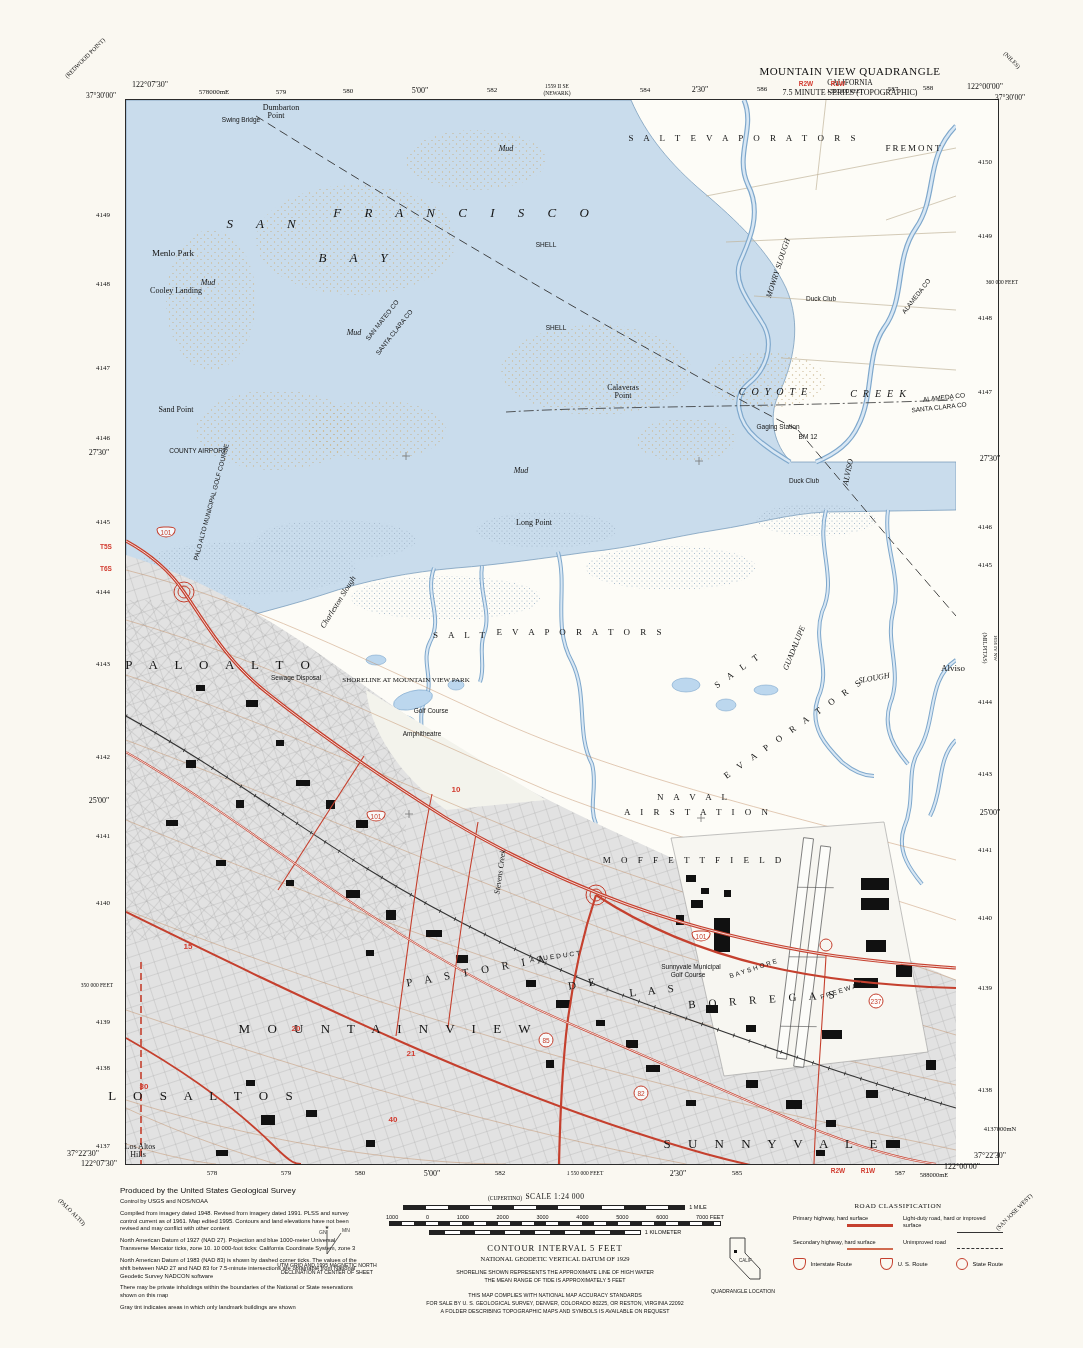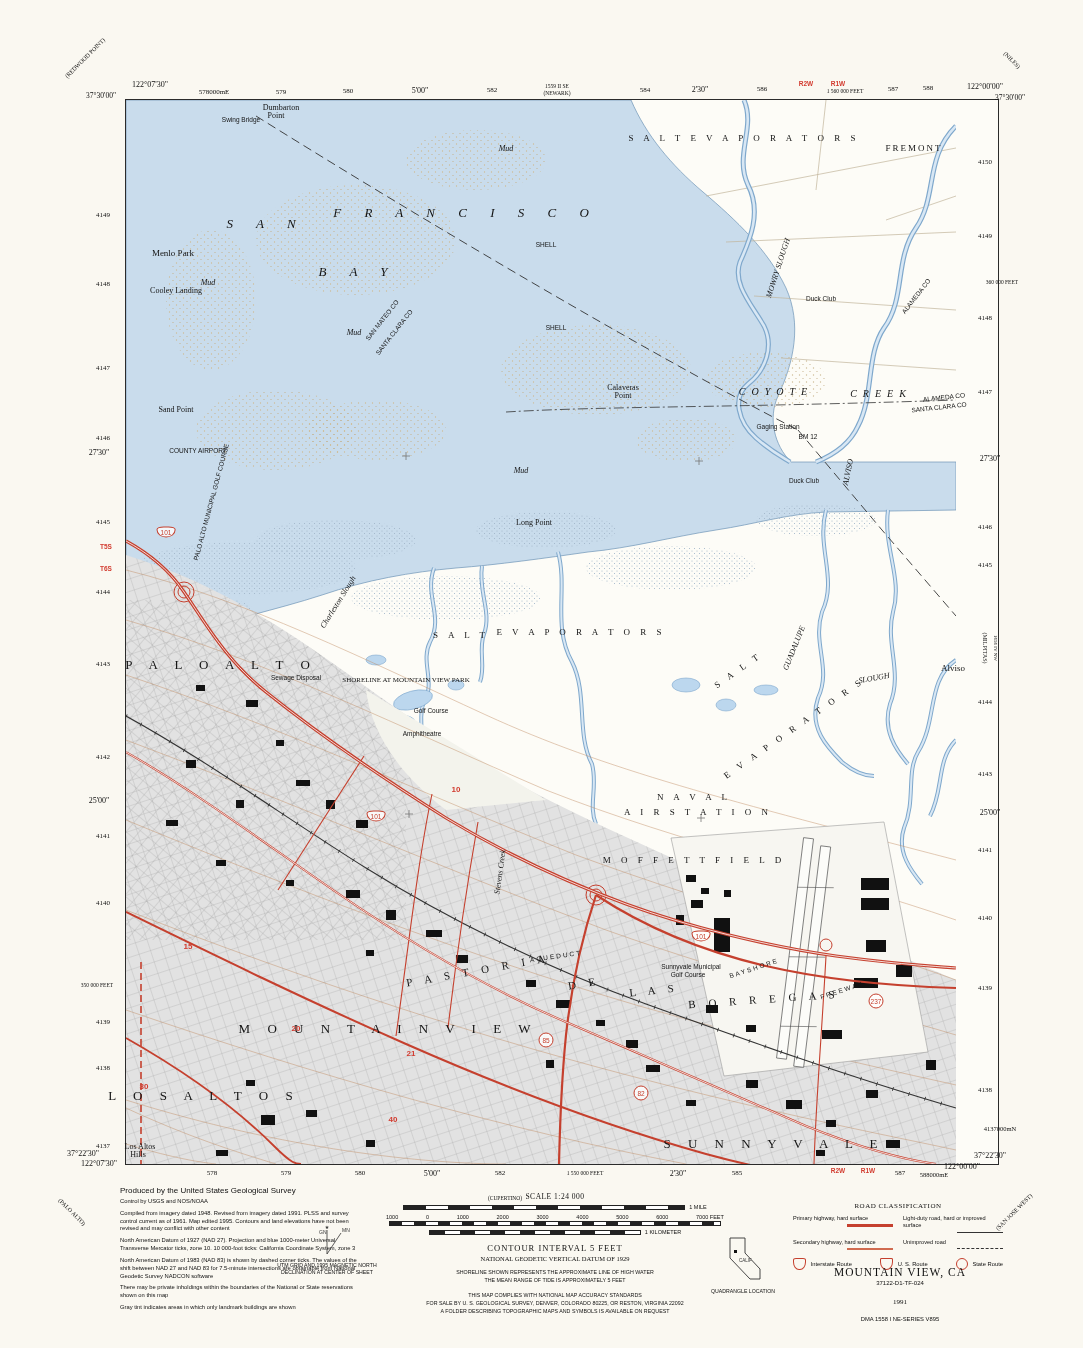--- a/index.html
+++ b/index.html
@@ -86,20 +86,25 @@
   .mapid .i{font-size:6px;font-family:"Liberation Sans",sans-serif;margin-top:2px;}
   .mapid .y{font-size:7px;margin-top:12px;}
   .mapid .s{font-size:5.8px;font-family:"Liberation Sans",sans-serif;margin-top:10px;}
 </style>
 </head>
 <body>
 
 <div class="sheet" id="sheet">
 
 
+  <div class="abs ttl" style="left:700px;top:64px;">
+    <div class="l1">MOUNTAIN VIEW QUADRANGLE</div>
+    <div class="l2">CALIFORNIA</div>
+    <div class="l3">7.5 MINUTE SERIES (TOPOGRAPHIC)</div>
+  </div>
 
   <div class="map-frame" id="mapframe">
     <svg width="830" height="1064" viewBox="0 0 830 1064">
       <defs>
         <pattern id="g1" width="12" height="12" patternUnits="userSpaceOnUse" patternTransform="rotate(-18)">
           <path d="M0 0H12M0 0V12" stroke="#6b6b6b" stroke-width="0.6"></path>
         </pattern>
         <pattern id="g2" width="10" height="10" patternUnits="userSpaceOnUse" patternTransform="rotate(40)">
           <path d="M0 0H10M0 0V10" stroke="#6b6b6b" stroke-width="0.6"></path>
         </pattern>
@@ -319,21 +324,21 @@
         <path d="M279,714 h8 M283,710 v8"></path>
           <path d="M571,718 h8 M575,714 v8"></path>
       </g>
     </svg>
     <div id="labels">
         <div class="ml c-feat" style="left: 155px; top: 7px; transform: translate(-50%, -50%) rotate(0deg);">Dumbarton</div>
         <div class="ml c-feat" style="left: 150px; top: 15px; transform: translate(-50%, -50%) rotate(0deg);">Point</div>
         <div class="ml c-tiny" style="left: 115px; top: 19px; transform: translate(-50%, -50%) rotate(0deg);">Swing Bridge</div>
         <div class="ml c-sea" style="left: 140px; top: 124px; transform: translate(-50%, -50%) rotate(0deg);">S  A  N</div>
         <div class="ml c-sea" style="left: 340px; top: 113px; transform: translate(-50%, -50%) rotate(0deg);">F  R  A  N  C  I  S  C  O</div>
-        <div class="ml c-sea" style="left: 232px; top: 172px; transform: translate(-50%, -50%) rotate(0deg);">B  A  Y</div>
+        <div class="ml c-sea" style="left: 232px; top: 158px; transform: translate(-50%, -50%) rotate(0deg);">B  A  Y</div>
         <div class="ml c-town" style="left: 32px; top: 153px; transform: translate(-50%, -50%) rotate(0deg);">Menlo Park</div>
         <div class="ml c-feat" style="left: 50px; top: 190px; transform: translate(-50%, -50%) rotate(0deg);">Cooley Landing</div>
         <div class="ml c-wtr" style="left: 82px; top: 182px; transform: translate(-50%, -50%) rotate(0deg);">Mud</div>
         <div class="ml c-wtr" style="left: 380px; top: 48px; transform: translate(-50%, -50%) rotate(0deg);">Mud</div>
         <div class="ml c-wtr" style="left: 228px; top: 232px; transform: translate(-50%, -50%) rotate(0deg);">Mud</div>
         <div class="ml c-wtr" style="left: 395px; top: 370px; transform: translate(-50%, -50%) rotate(0deg);">Mud</div>
         <div class="ml c-tiny" style="left: 420px; top: 144px; transform: translate(-50%, -50%) rotate(0deg);">SHELL</div>
         <div class="ml c-tiny" style="left: 430px; top: 227px; transform: translate(-50%, -50%) rotate(0deg);">SHELL</div>
         <div class="ml c-area" style="left: 618px; top: 38px; transform: translate(-50%, -50%) rotate(0deg);">S A L T    E V A P O R A T O R S</div>
         <div class="ml c-town2" style="left: 788px; top: 48px; transform: translate(-50%, -50%) rotate(0deg);">FREMONT</div>
@@ -501,26 +506,20 @@
 
   <div class="abs quadloc" style="left:698px;top:1236px;">
     <svg width="40" height="46">
       <path d="M7,2 L22,2 L22,17 L37,33 L37,43 L27,43 L7,22 Z" fill="none" stroke="#333" stroke-width="0.9"></path>
       <rect x="11" y="14" width="3" height="3" fill="#111"></rect>
       <text x="16" y="26" font-size="4.5" fill="#333">CALIF</text>
     </svg>
     <div class="cap">QUADRANGLE LOCATION</div>
   </div>
 
-  <div class="abs mapid" style="left:805px;top:1266px;">
-    <div class="n">MOUNTAIN VIEW, CA</div>
-    <div class="i">37122-D1-TF-024</div>
-    <div class="y">1991</div>
-    <div class="s">DMA 1558 I NE-SERIES V895</div>
-  </div>
 
 <div class="mlbl" style="left: 150px; top: 84px; transform: translate(-50%, -50%) rotate(0deg);">122°07'30"</div>
     <div class="mlbl" style="left: 101px; top: 95px; font-size: 7.5px; transform: translate(-50%, -50%) rotate(0deg);">37°30'00"</div>
     <div class="mlbl" style="left: 214px; top: 92px; font-size: 7px; transform: translate(-50%, -50%) rotate(0deg);">578000mE</div>
     <div class="mlbl" style="left: 281px; top: 92px; font-size: 7px; transform: translate(-50%, -50%) rotate(0deg);">579</div>
     <div class="mlbl" style="left: 348px; top: 91px; font-size: 7px; transform: translate(-50%, -50%) rotate(0deg);">580</div>
     <div class="mlbl" style="left: 420px; top: 90px; transform: translate(-50%, -50%) rotate(0deg);">5'00"</div>
     <div class="mlbl" style="left: 492px; top: 90px; font-size: 7px; transform: translate(-50%, -50%) rotate(0deg);">582</div>
     <div class="mlbl" style="left: 557px; top: 86px; font-size: 5.5px; transform: translate(-50%, -50%) rotate(0deg);">1559 II SE</div>
     <div class="mlbl" style="left: 557px; top: 93px; font-size: 5.5px; transform: translate(-50%, -50%) rotate(0deg);">(NEWARK)</div>

